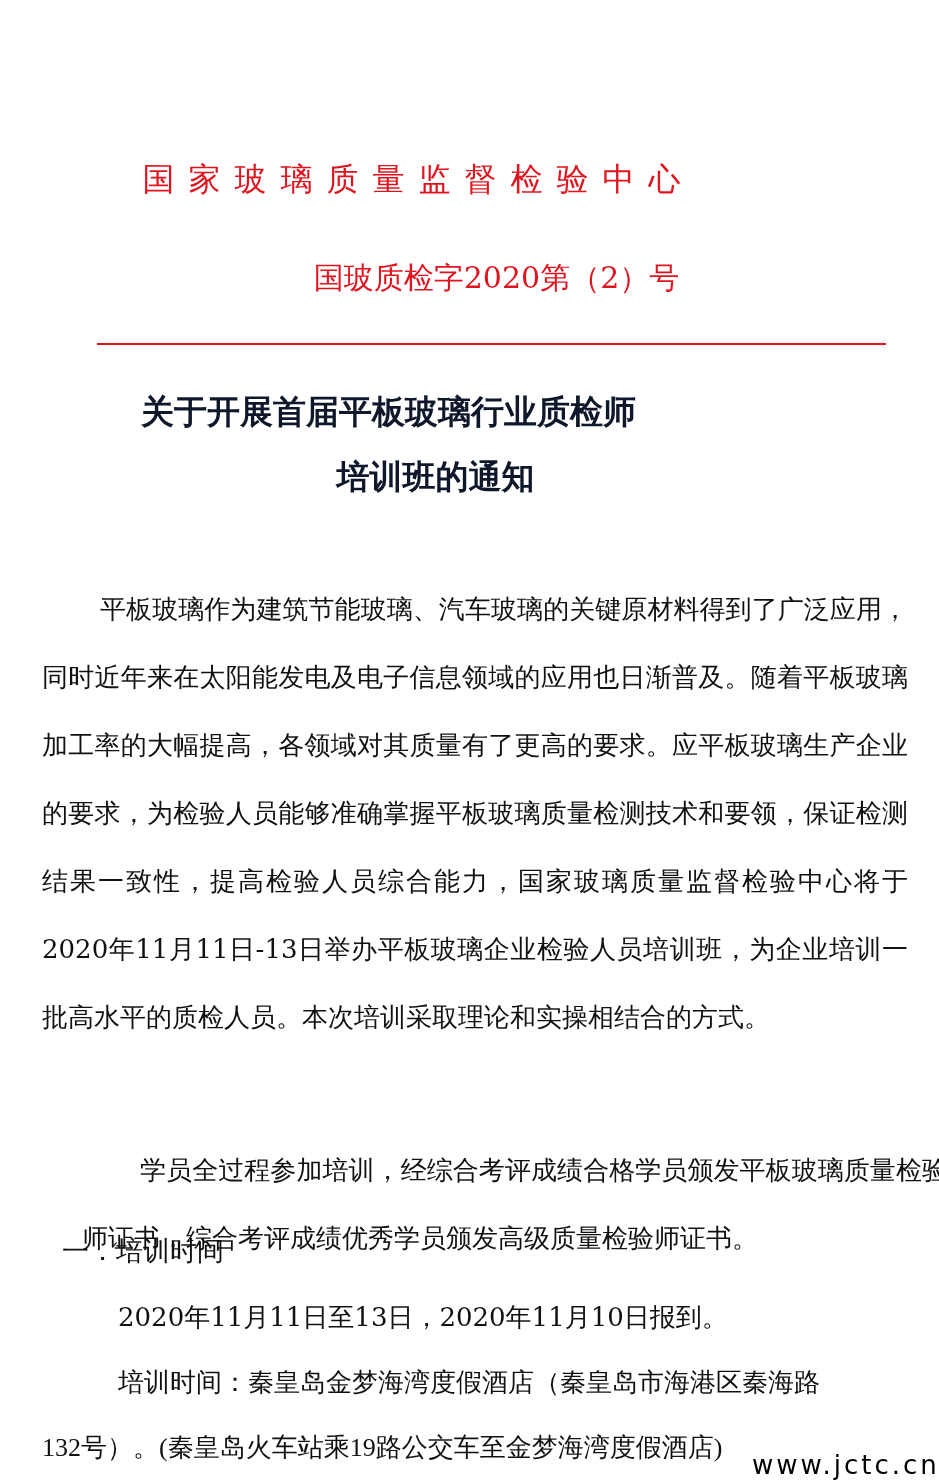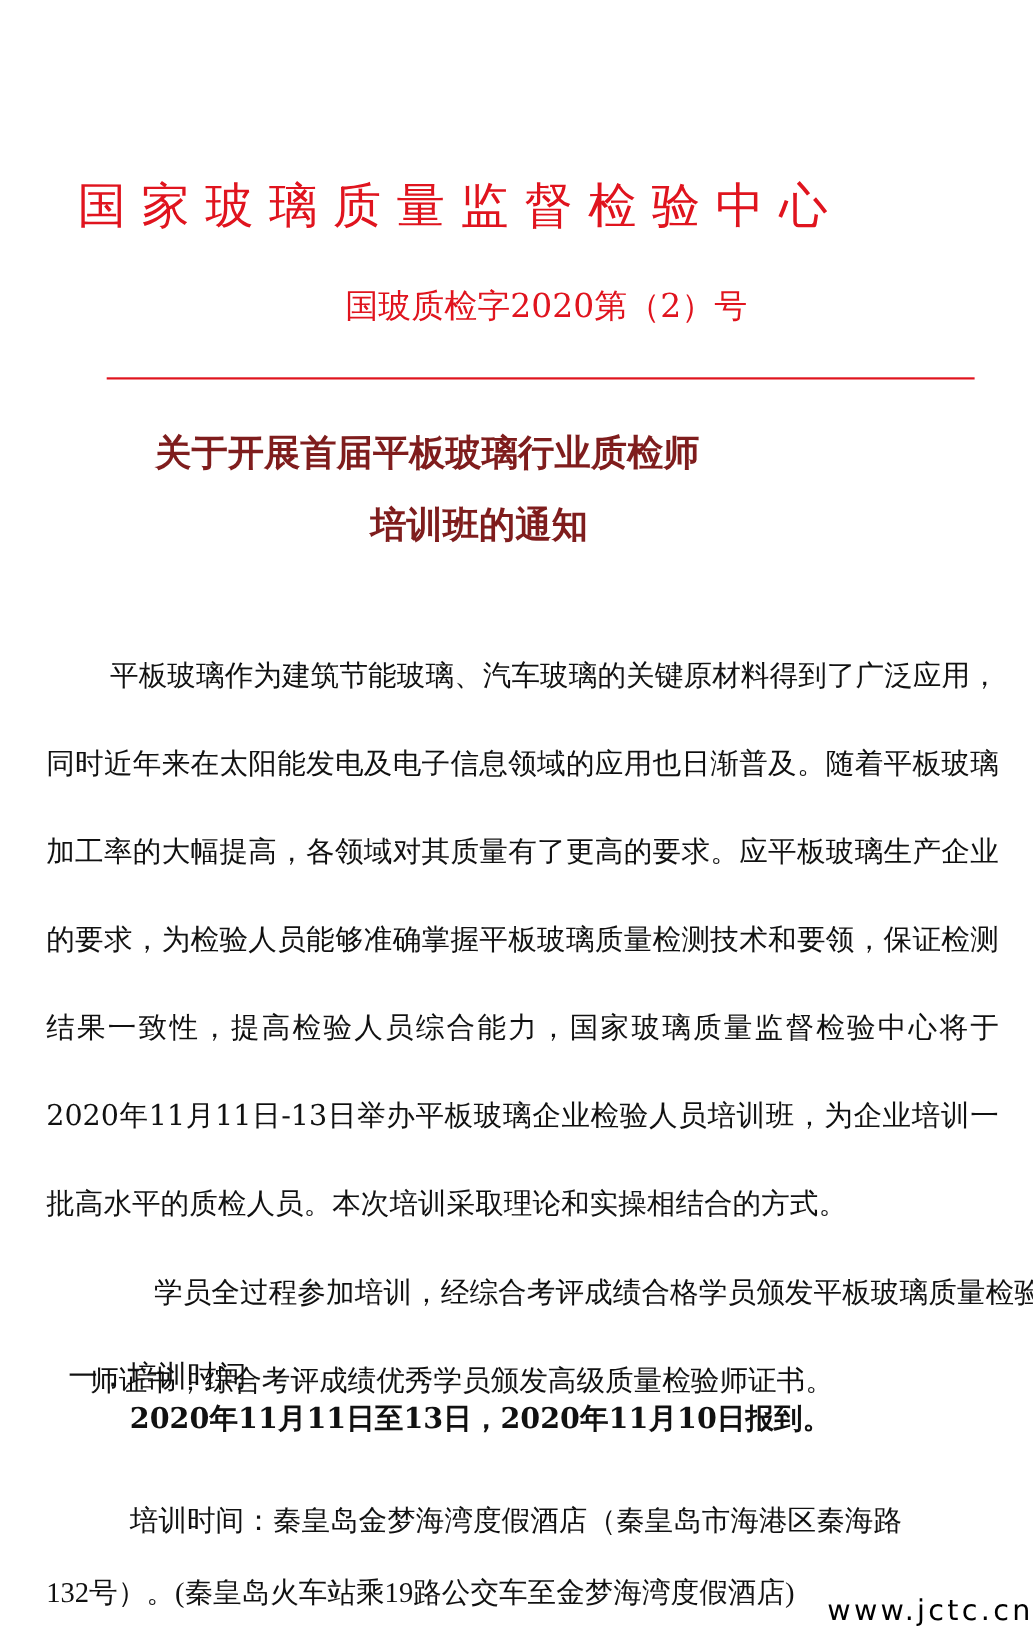--- a/index.html
+++ b/index.html
@@ -1,35 +1,35 @@
 <!DOCTYPE html>
 <html><head>
   <meta charset="utf-8">
   <style>
     html, body { margin: 0; padding: 0; background: #ffffff; }
     body { width: 939px; height: 1483px; position: relative; overflow: hidden;
            font-family: "DejaVu Serif", "Liberation Serif", serif; color: #111; }
     .org-title { position: absolute; top: 158px; left: 0; width: 837px; text-align: center;
-                 font-size: 44px; color: #e0141e; letter-spacing: 14px; font-family: "DejaVu Serif", serif; }
+                 font-size: 32px; color: #e0141e; letter-spacing: 14px; font-family: "DejaVu Serif", serif; }
     .doc-number { position: absolute; top: 258px; left: 0; width: 939px; text-align: center;
                   font-size: 30px; color: #e0141e; padding-left: 27px; }
     .red-rule { position: absolute; top: 343px; left: 97px; width: 789px; height: 0;
                 border-top: 2px solid #e0141e; }
     .notice-title { position: absolute; left: 0; width: 777px; text-align: center;
-                    font-size: 33px; font-weight: bold; font-family: "DejaVu Sans", sans-serif; color: #7f1d1d; }
+                    font-size: 33px; font-weight: bold; font-family: "DejaVu Sans", sans-serif; color: #0f172a; }
     .t1 { top: 390px; }
     .t2 { top: 455px; padding-left: 47px; }
-    .para { position: absolute; left: 42px; width: 866px; font-size: 26px; line-height: 80px;
+    .para { position: absolute; left: 42px; width: 866px; font-size: 26px; line-height: 68px;
             text-align: justify; text-indent: 58px; }
     .p1 { top: 575px; }
     .p2 { top: 1136px; margin-left: 40px; }
     .section-heading { position: absolute; top: 1233px; left: 62px; font-size: 27px; font-weight: normal;
                        font-family: "DejaVu Sans", sans-serif; }
     .line { position: absolute; font-size: 26px; white-space: nowrap; }
-    .l1 { top: 1272px; left: 118px; font-weight: bold; }
+    .l1 { top: 1300px; left: 118px; }
     .l2 { top: 1365px; left: 118px; }
     .l3 { top: 1430px; left: 42px; font-family: Liberation Serif, serif; }
     .watermark { position: absolute; top: 1450px; left: 752px; font-size: 26px; color: #000000;
                  letter-spacing: 3px; font-family: "DejaVu Sans", sans-serif; }
   </style>
 </head>
 <body>
 
 <div class="org-title">国家玻璃质量监督检验中心</div>
 <div class="doc-number">国玻质检字2020第（2）号</div>

